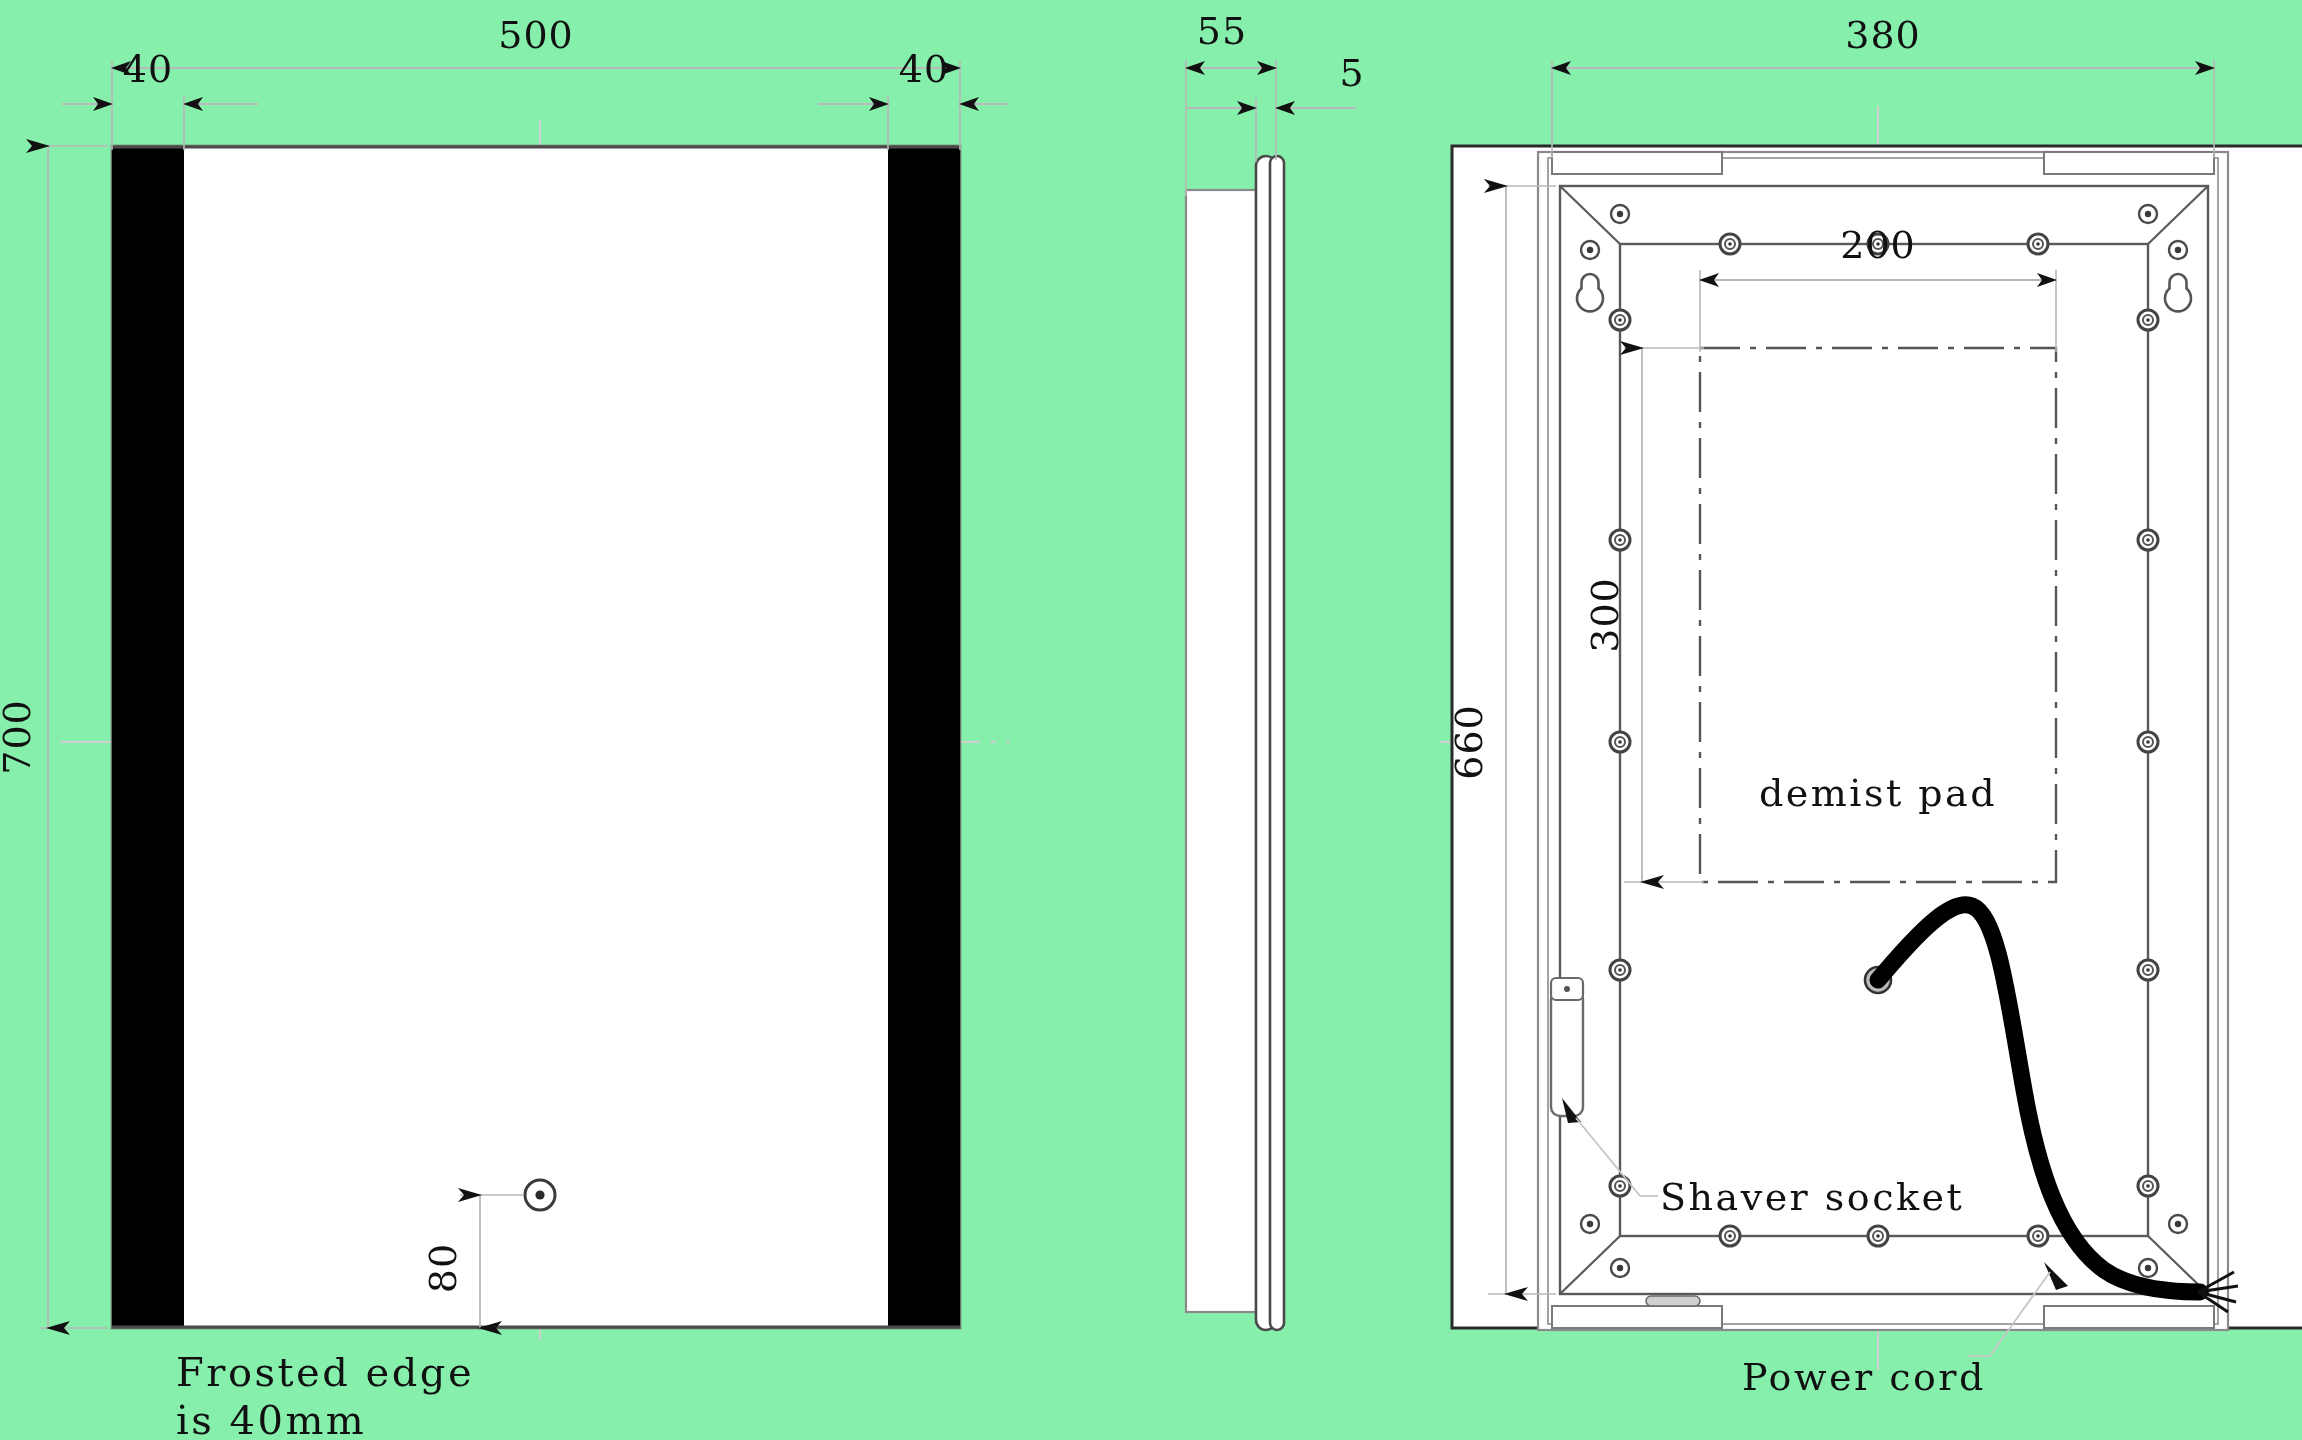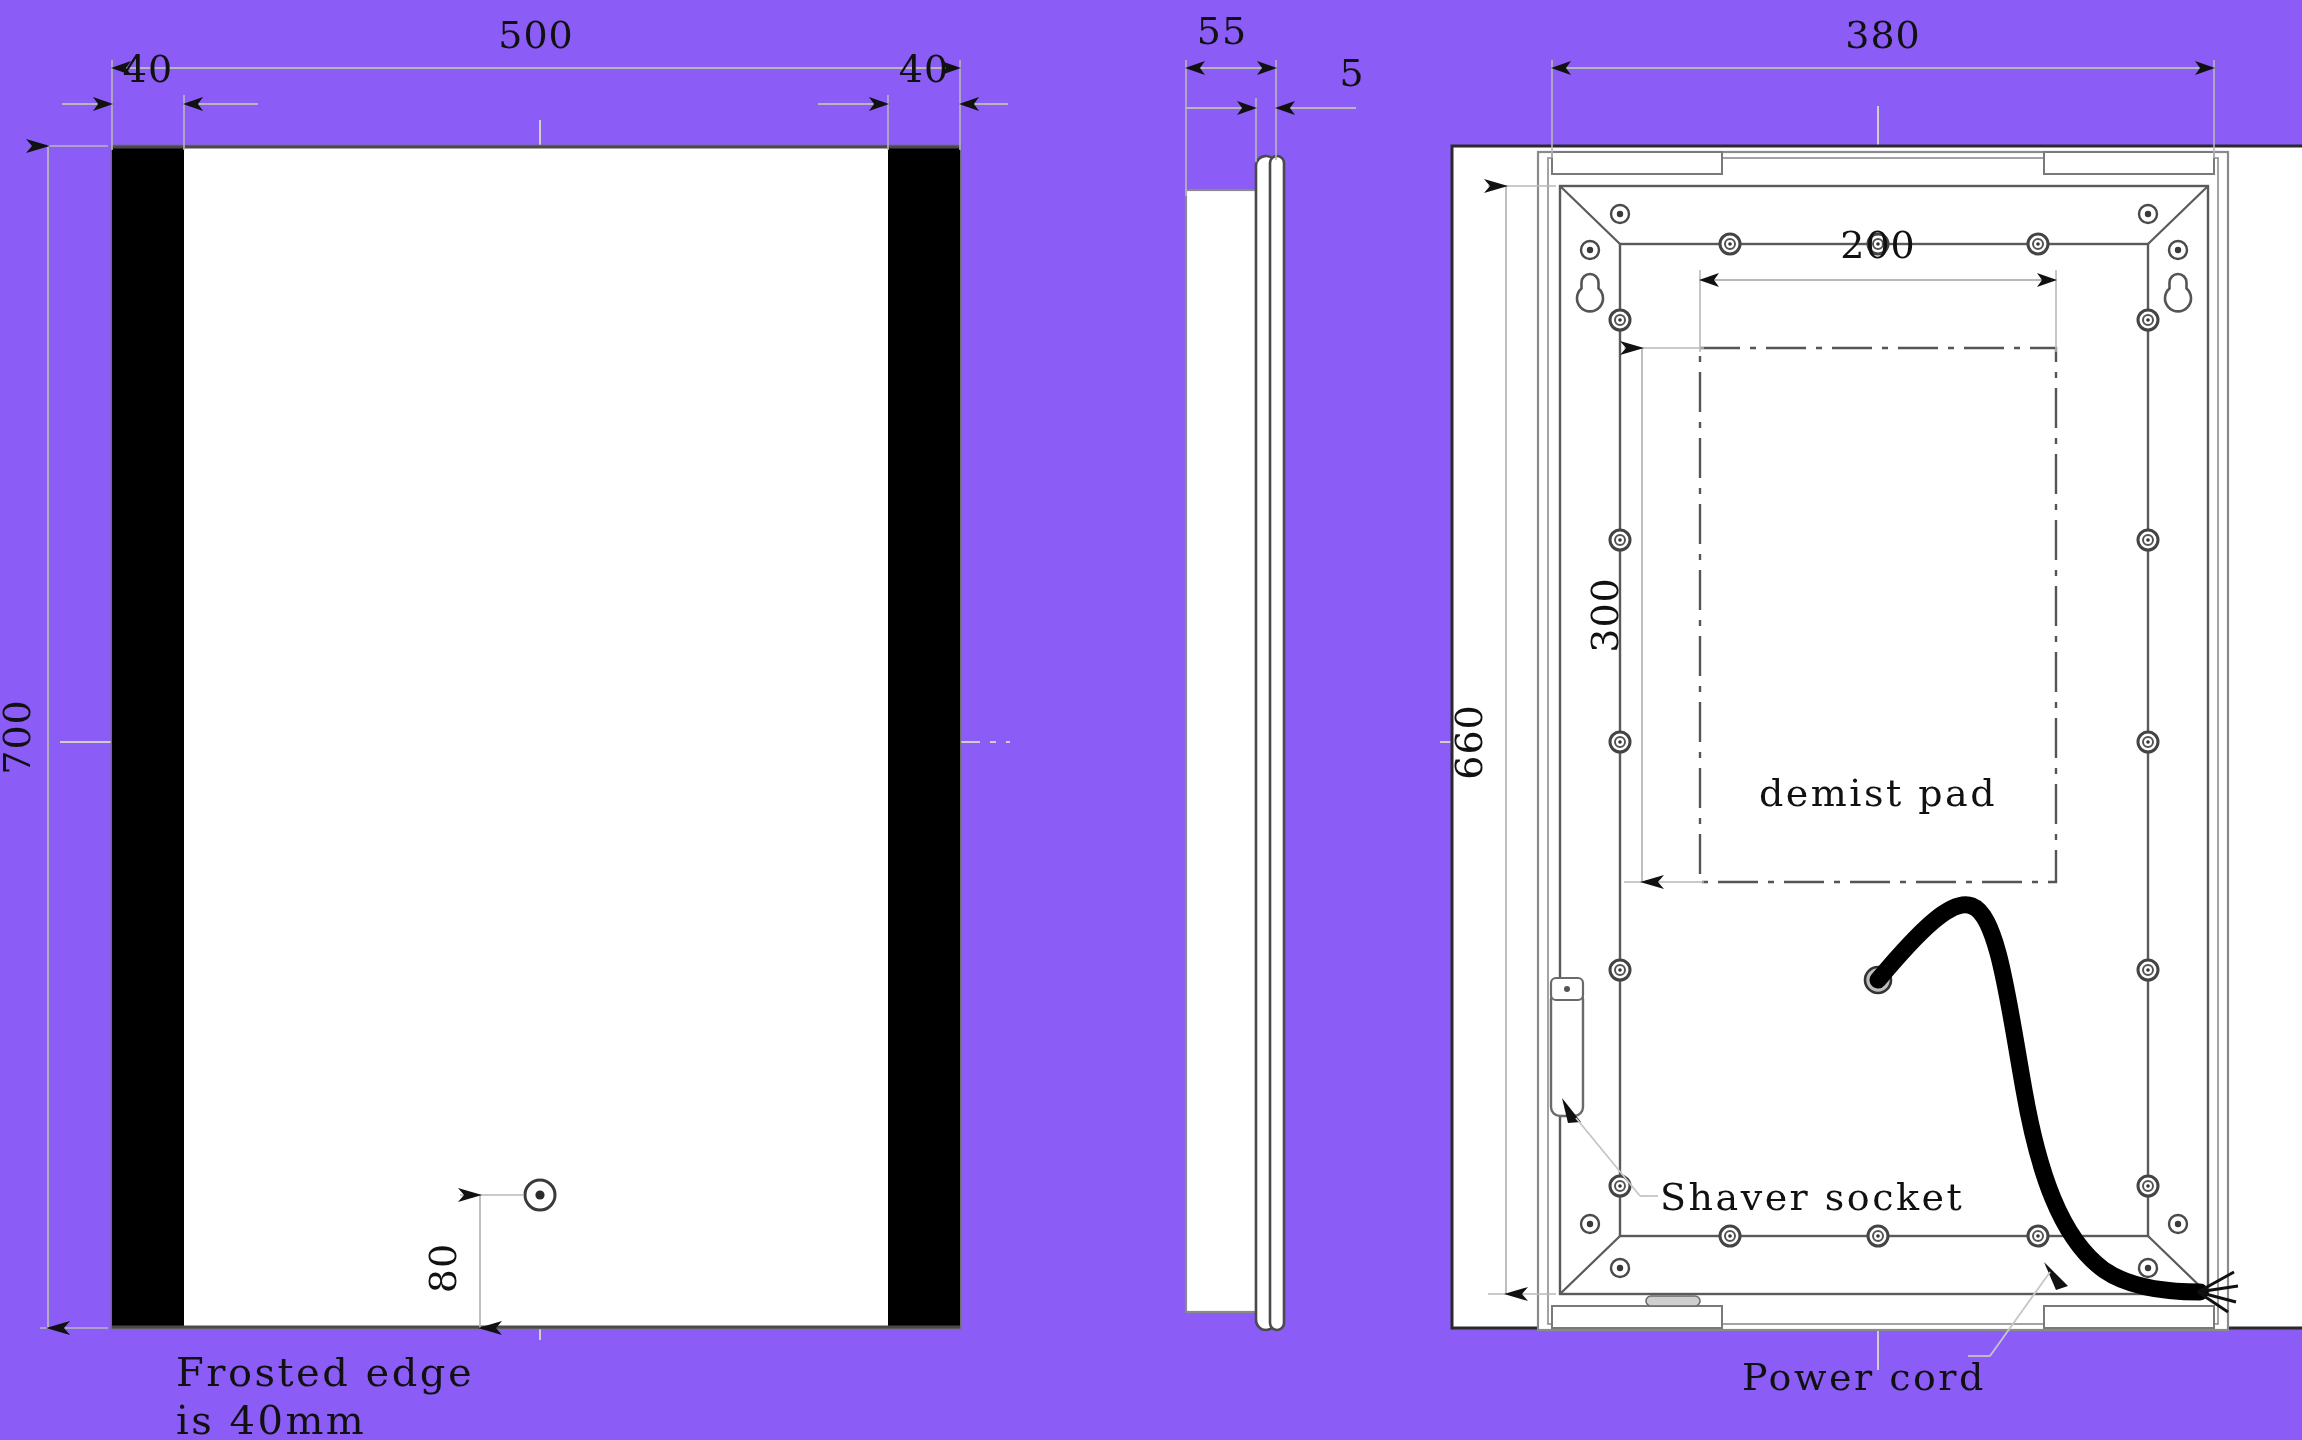--- a/index.html
+++ b/index.html
@@ -2,21 +2,21 @@
 <html><head>
 <meta charset="utf-8">
 <title>Mirror Technical Drawing</title>
 <style>
   html,body{margin:0;padding:0;background:#ffffff;}
   body{
     width:2302px;height:1440px;overflow:hidden;
     font-family:"DejaVu Serif","Liberation Serif",serif;
     color:#1a1a1a;
   }
-  #stage{position:relative;width:2302px;height:1440px;background:#8b5cf6;}
+  #stage{position:relative;width:2302px;height:1440px;background:#86efac;}
   svg#dwg{position:absolute;left:0;top:0;width:2302px;height:1440px;display:block;}
 
   text.dim{
     font-family:"DejaVu Serif","Liberation Serif",serif;
     font-size:38px;fill:#111;letter-spacing:1px;
   }
   text.note{
     font-family:"DejaVu Serif","Liberation Serif",serif;
     font-size:40px;fill:#111;letter-spacing:2.5px;
   }

